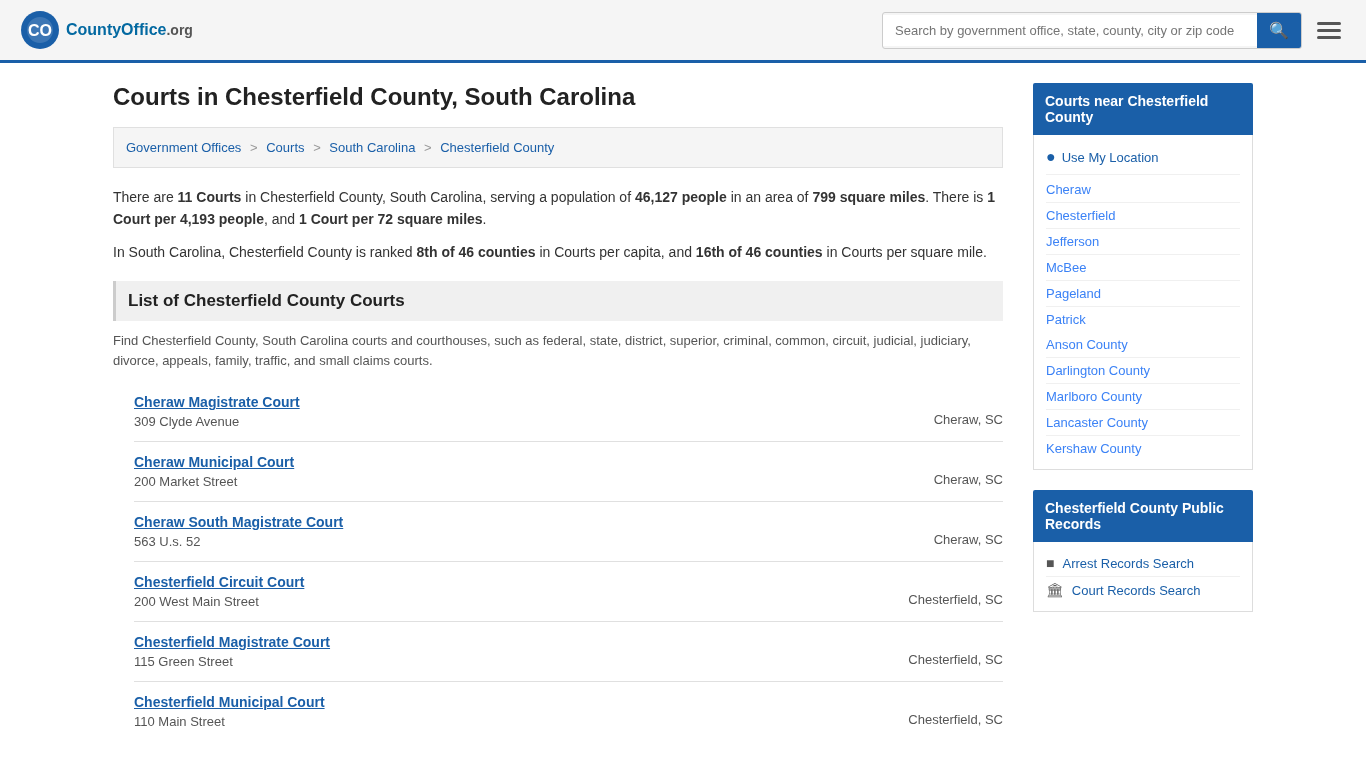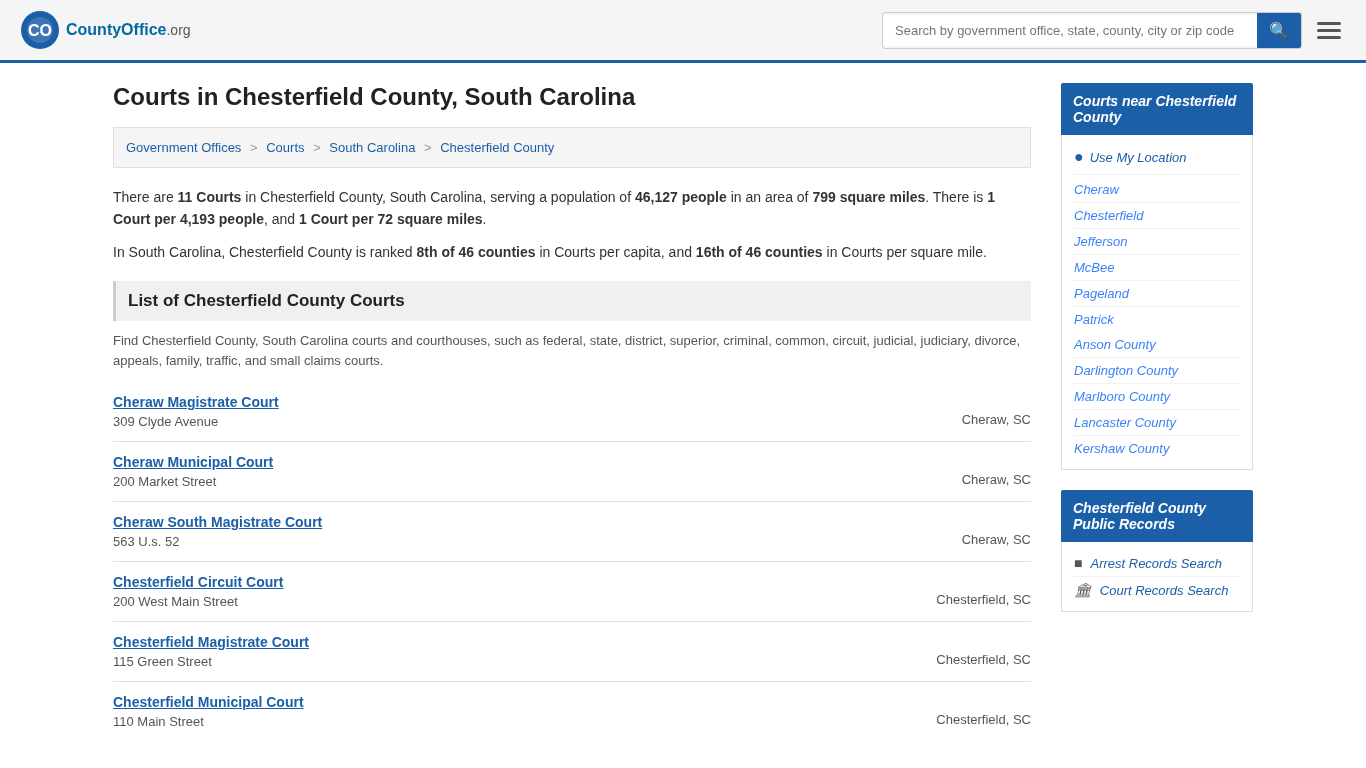--- a/index.html
+++ b/index.html
@@ -120,20 +120,21 @@
       font-size: 13px;
       color: #555;
       line-height: 1.5;
       margin-bottom: 12px;
     }
 
     
     .court-item {
       border-bottom: 1px solid #e0e0e0;
       padding: 12px 0;
+      margin-left: 21px;
     }
     .court-item:last-child { border-bottom: none; }
     .court-row {
       display: flex;
       justify-content: space-between;
       align-items: flex-start;
     }
     .court-info {}
     .court-name {
       font-size: 14px;
@@ -150,23 +151,22 @@
     }
     .court-location {
       font-size: 13px;
       color: #555;
       white-space: nowrap;
       padding-top: 18px;
     }
 
     
     .sidebar {
-      width: 192px;
+      width: 220px;
       flex-shrink: 0;
-      font-style: italic;
     }
     .sidebar-section {
       margin-bottom: 20px;
     }
     .sidebar-header {
       background: #1a5fa8;
       color: #fff;
       font-size: 14px;
       font-weight: bold;
       padding: 10px 12px;
@@ -223,21 +223,21 @@
 <body>
 
 <header class="header">
   <div class="logo-area">
     <svg class="logo-icon" viewBox="0 0 40 40" xmlns="http://www.w3.org/2000/svg">
       <circle cx="20" cy="20" r="19" fill="#1a5fa8"></circle>
       <circle cx="20" cy="20" r="13" fill="#fff" opacity="0.15"></circle>
       <text x="20" y="26" text-anchor="middle" font-size="16" fill="#fff" font-weight="bold">CO</text>
     </svg>
     <div>
-      <span style="color:#0369a1; font-weight:bold; font-size:16px;">CountyOffice</span><span style="color:#555; font-size:14px;">.org</span>
+      <span style="color:#0369a1; font-weight:bold; font-size:16px;">CountyOffice</span><span style="color:#555; font-size:14px;font-weight:bold;">.org</span>
     </div>
   </div>
   <div class="header-right">
     <div class="search-bar">
       <input class="search-input" type="text" placeholder="Search by government office, state, county, city or zip code" style="">
       <button class="search-btn">
         <span>🔍</span>
       </button>
     </div>
     <button class="hamburger-btn">

